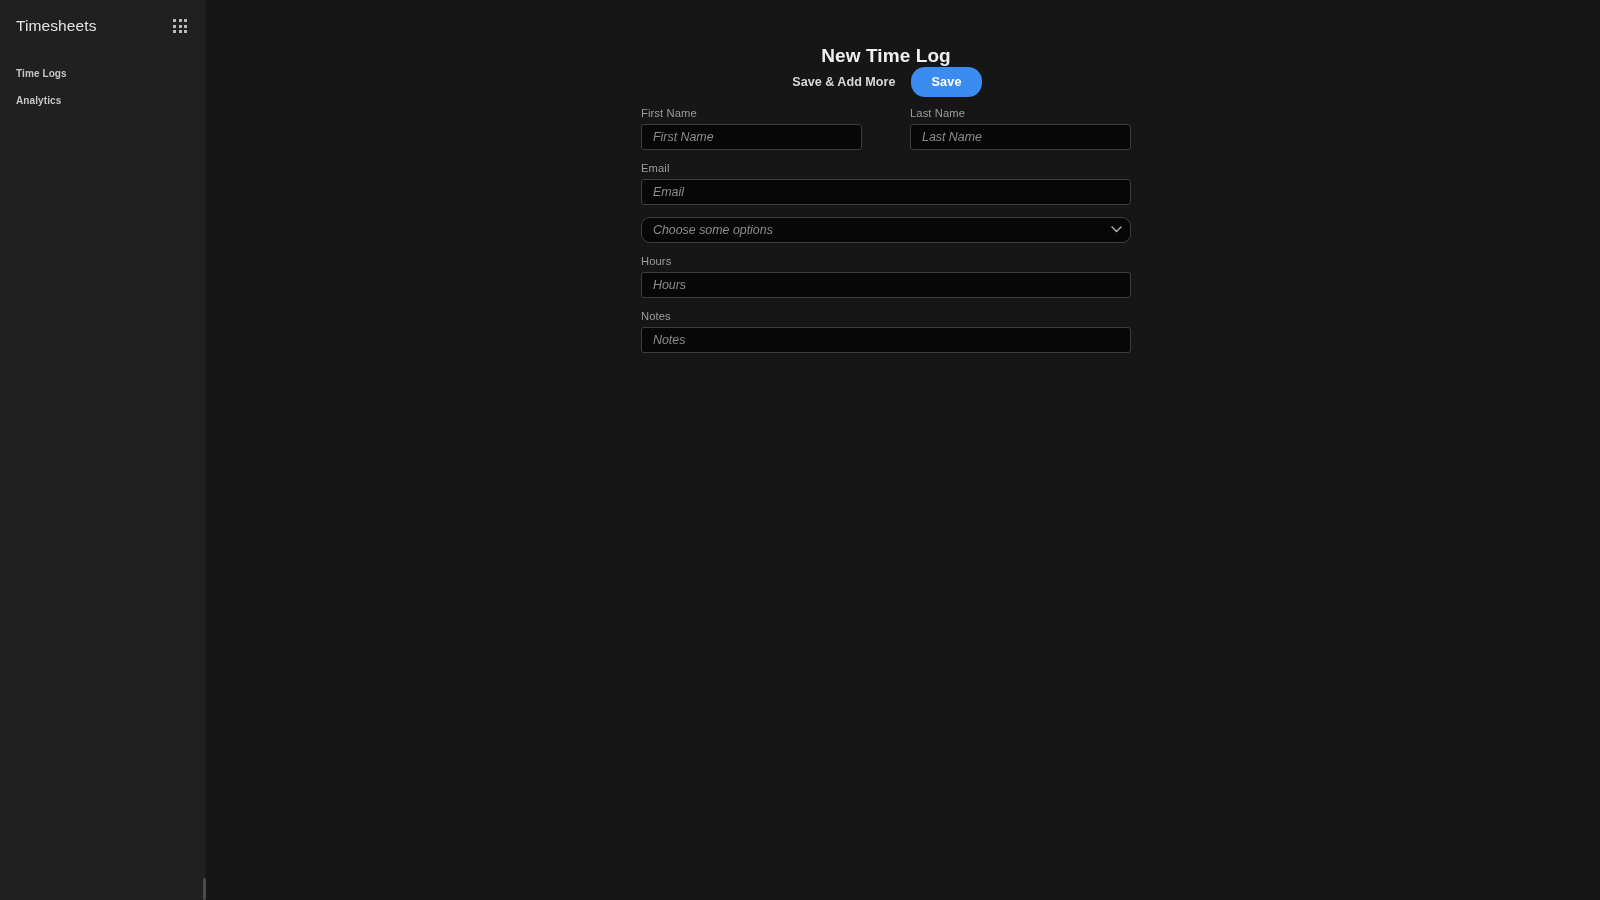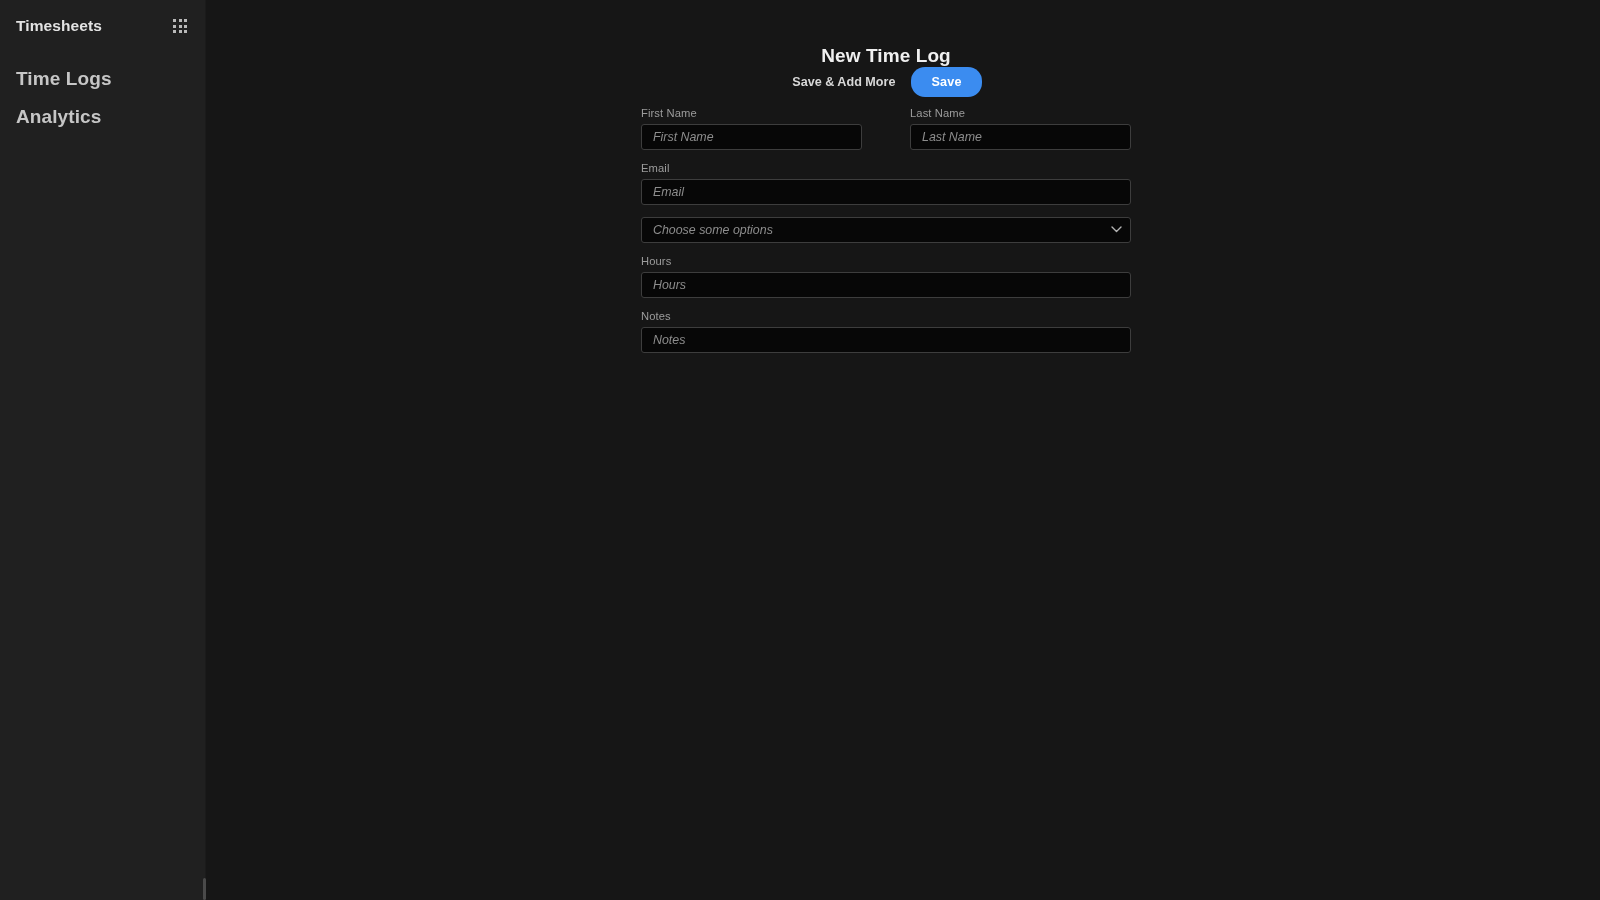--- a/index.html
+++ b/index.html
@@ -24,40 +24,40 @@
   }
   .sb-head {
     height: 52px;
     display: flex;
     align-items: center;
     justify-content: space-between;
     padding: 0 16px 0 16px;
   }
   .sb-title {
     font-size: 15.5px;
-    font-weight: bold;
+    font-weight: normal;
     color: #e3e3e3;
     letter-spacing: .1px;
     text-align: right;
   }
   .grid-icon {
     display: grid;
     grid-template-columns: repeat(3, 3px);
     grid-template-rows: repeat(3, 3px);
     gap: 2.5px;
     cursor: pointer;
     padding: 2px;
   }
   .grid-icon i { display:block; width:3px; height:3px; background:#b9b9b9; }
 
   .sb-nav { margin-top: 8px; }
   .sb-item {
     display: block;
     padding: 8px 16px;
-    font-size: 19px;
+    font-size: 10px;
     font-weight: bold;
     color: #c6c6c6;
     cursor: pointer;
     letter-spacing: .1px;
   }
 
   .sb-scroll {
     position: absolute;
     left: 203px;
     bottom: 0;
@@ -169,21 +169,21 @@
   }
   .cal-svg { display:block; }
 
   
   .select-wrap { position: relative; width: 100%; }
   .sel-text {
     width: 100%;
     height: 26px;
     background: #070707;
     border: 1px solid #3d3d3d;
-    border-radius: 3px;
+    border-radius: 9px;
     color: #8d8d8d;
     font-style: italic;
     font-size: 12.4px;
     line-height: 24px;
     padding: 0 28px 0 11px;
     cursor: pointer;
     white-space: nowrap;
     overflow: hidden;
   }
   .chev {

